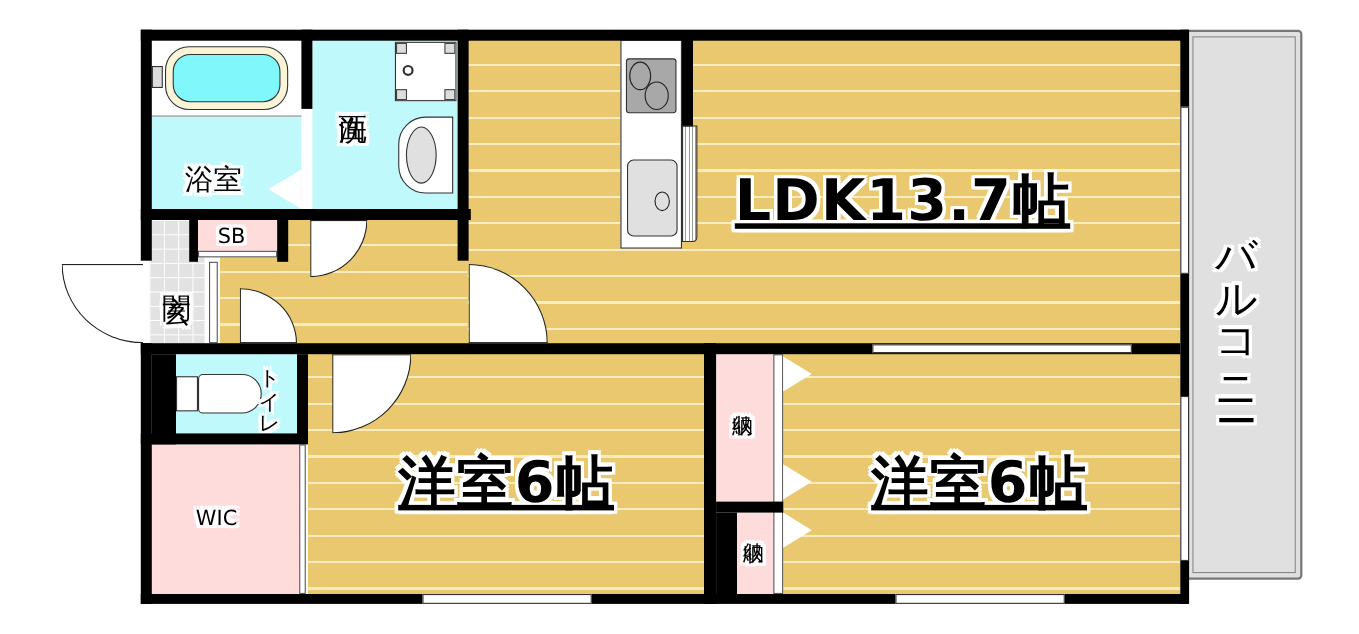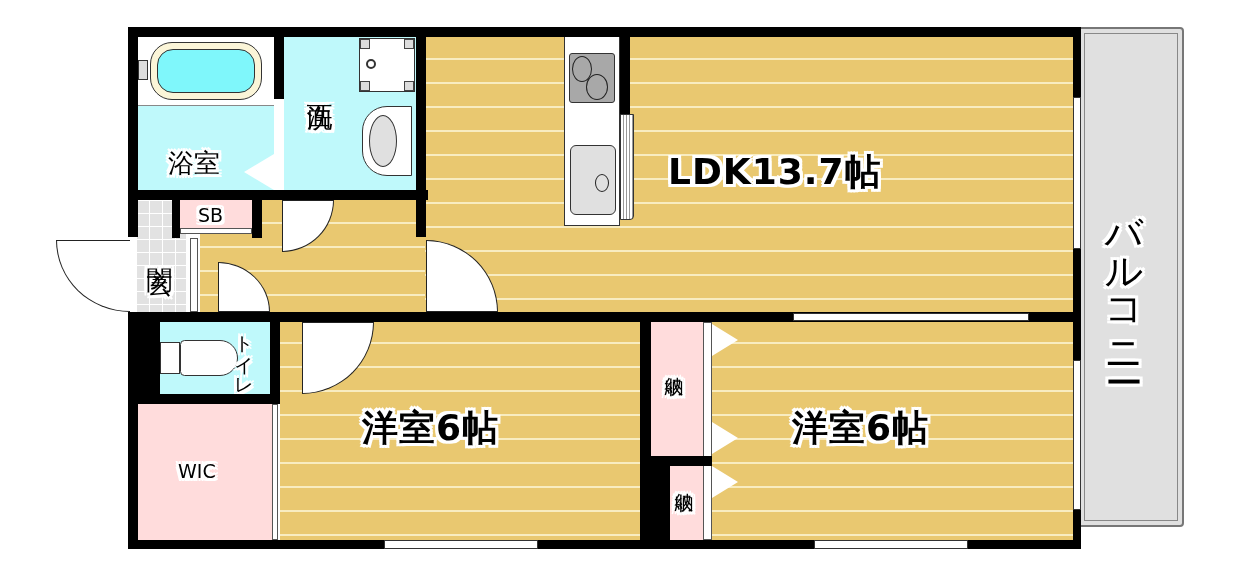--- a/index.html
+++ b/index.html
@@ -7,21 +7,21 @@
   .abs{position:absolute;box-sizing:border-box;}
   .floor{background-color:#e9c870;background-image:repeating-linear-gradient(to bottom,#e9c870 0px,#e9c870 22px,#f8ecc0 22px,#f8ecc0 24px);}
   .wet{background:#bff9fb;}
   .pink{background:#ffdcdc;}
   .tile{background-color:#e2e2e2;background-image:linear-gradient(#ffffff 1px,transparent 1px),linear-gradient(90deg,#ffffff 1px,transparent 1px);background-size:13px 13px;}
   .wall{background:#000;}
   .win{background:#fff;border:1px solid #333;}
   .door{background:#fff;border:1px solid #222;}
   .lbl{position:absolute;color:#000;white-space:nowrap;
        text-shadow:-3px -3px 0 #fff,3px -3px 0 #fff,-3px 3px 0 #fff,3px 3px 0 #fff,0 3px 0 #fff,0 -3px 0 #fff,3px 0 0 #fff,-3px 0 0 #fff,-2px -2px 0 #fff,2px 2px 0 #fff;}
-  .big{font-size:36px;font-weight:bold;letter-spacing:1px;}
+  .big{font-size:52px;font-weight:bold;letter-spacing:1px;text-decoration:underline;}
   .mid{font-size:26px;}
   .sm{font-size:19px;}
   .vert{writing-mode:vertical-rl;text-orientation:upright;}
   .balcony{background:#e0e0e0;border:2px solid #777;}
 </style>
 </head>
 <body>
 
 <div class="abs balcony" style="left:1078px;top:27px;width:106px;height:500px;border-radius:0 4px 4px 0;">
   <div class="abs" style="left:4px;top:4px;right:4px;bottom:4px;border:1px solid #888;background:#e0e0e0;"></div>

